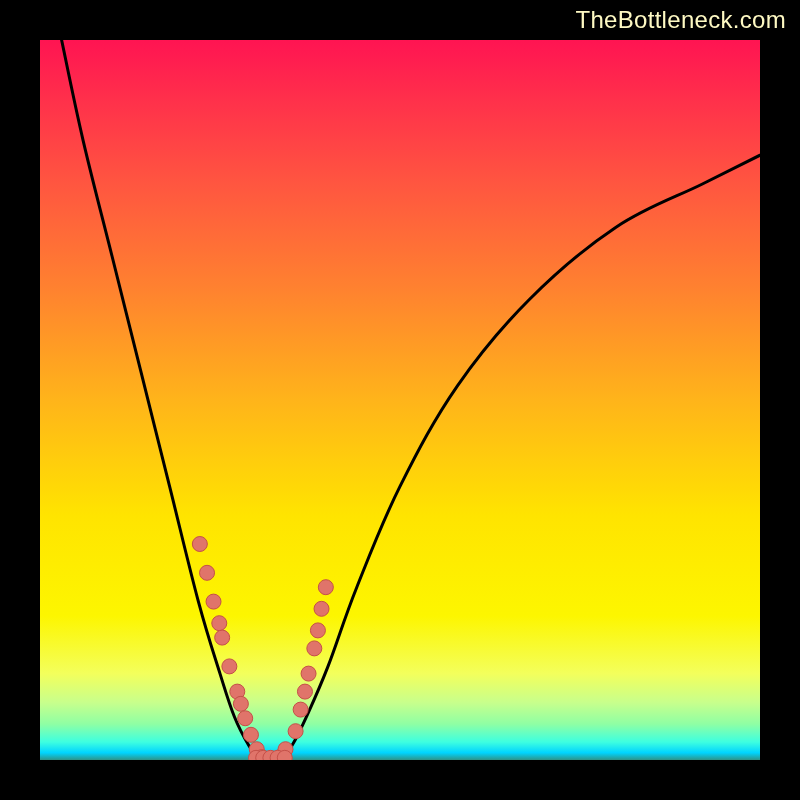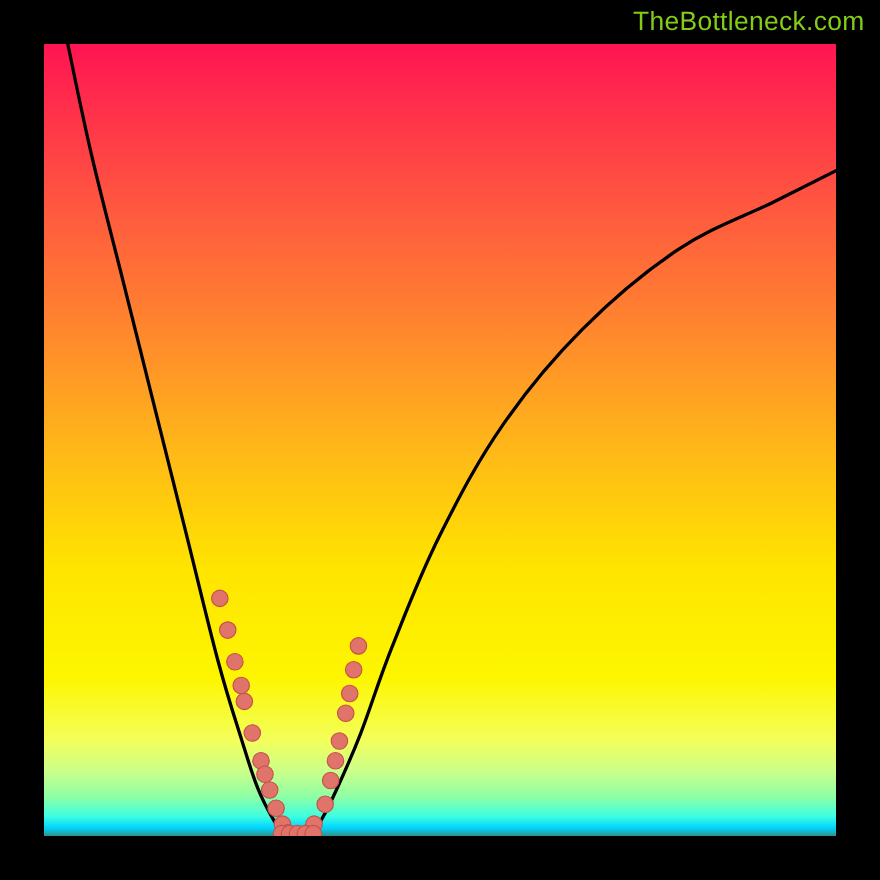--- a/index.html
+++ b/index.html
@@ -39,21 +39,21 @@
       #00d4ff 99%,
       #2f9386 100%
     );
   }
   .watermark {
     position: absolute;
     top: 6px;
     right: 14px;
     font-family: Arial, Helvetica, sans-serif;
     font-size: 24px;
-    color: #84cc16;
+    color: #fef9c3;
     letter-spacing: 0.3px;
     font-weight: 500;
   }
   svg.curves {
     position: absolute;
     top: 0;
     left: 0;
   }
 </style>
 </head>

